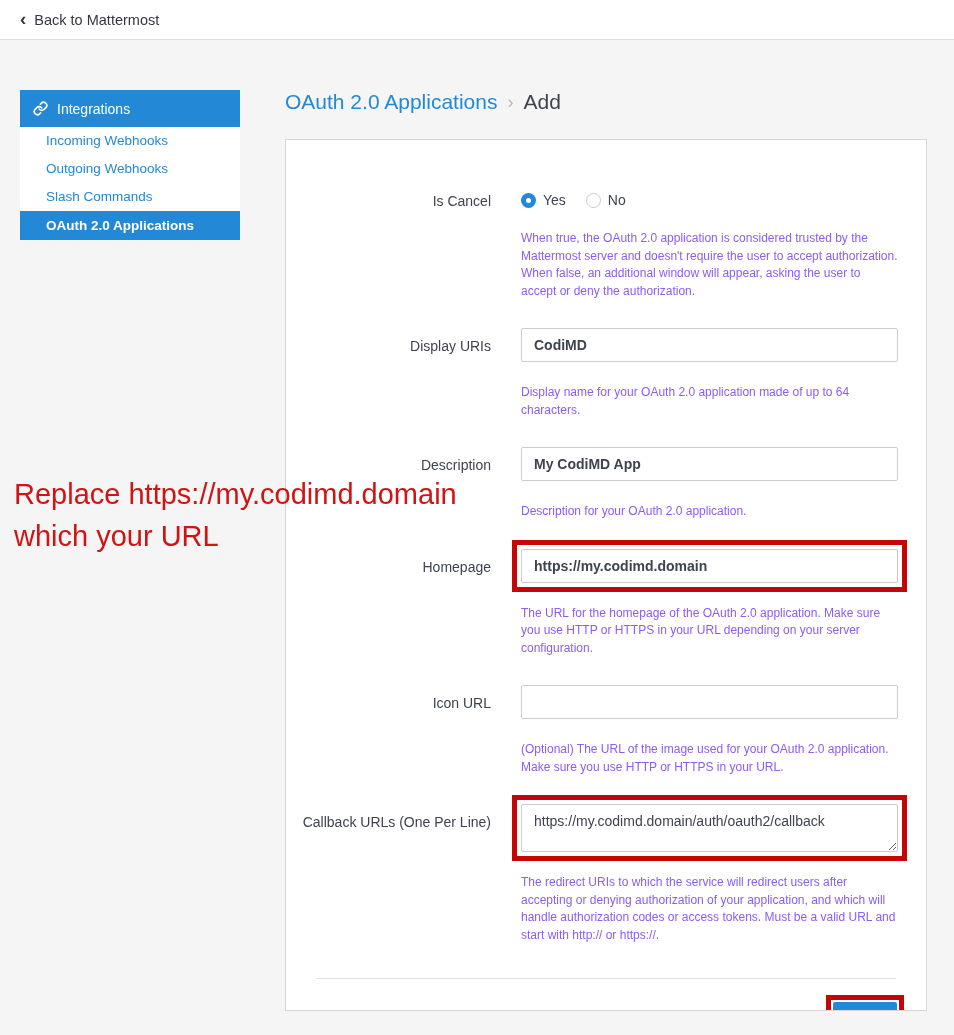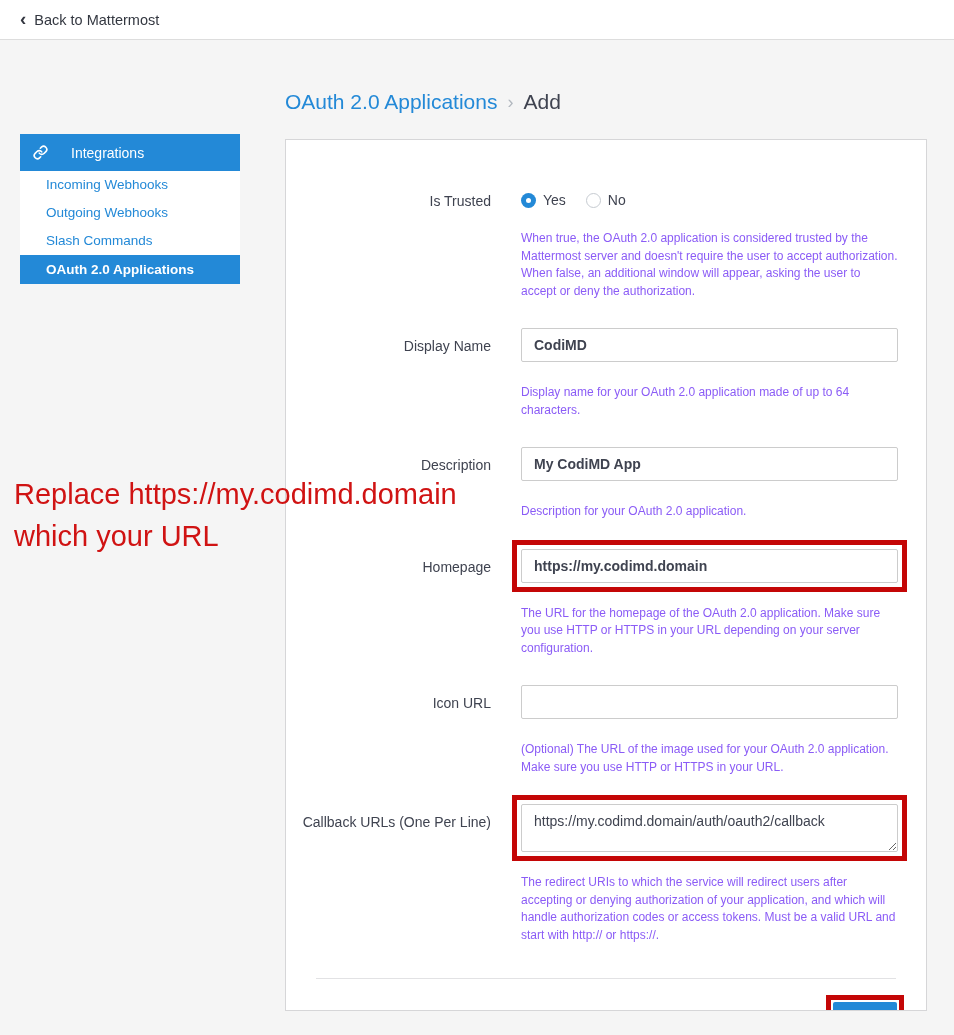--- a/index.html
+++ b/index.html
@@ -18,22 +18,22 @@
     background:#ffffff; border-bottom:1px solid #dddddd;
     display:flex; align-items:center; padding-left:20px;
   }
   .back-link { display:flex; align-items:center; gap:8px; color:#333740; font-size:14.5px; cursor:pointer; text-decoration:none; }
   .back-chevron { font-size:19px; font-weight:bold; color:#333740; line-height:1; margin-top:-2px; }
 
   
   .sidebar { position:absolute; left:20px; top:90px; width:220px; }
   .sidebar-header {
     background:#2389d7; color:#fff; height:37px;
-    display:flex; align-items:center; gap:23px; padding-left:13px;
-    font-size:14px; cursor:pointer;margin-top:44px;
+    display:flex; align-items:center; gap:9px; padding-left:13px;
+    font-size:14px; cursor:pointer;
   }
   .sidebar-menu { background:#ffffff; }
   .sidebar-item {
     height:28px; line-height:28px; padding-left:26px;
     font-size:13.5px; color:#2389d7; cursor:pointer;
     white-space:nowrap;
   }
   .sidebar-item.active {
     background:#2389d7; color:#ffffff; font-weight:bold; height:29px; line-height:29px;
   }
@@ -140,34 +140,34 @@
 
 <div class="breadcrumb">
   <span class="crumb-parent">OAuth 2.0 Applications</span>
   <span class="crumb-sep">›</span>
   <span class="crumb-current">Add</span>
 </div>
 
 <div class="panel">
 
   <div class="form-row">
-    <div class="col-label radio-label-col">Is Trusted</div>
+    <div class="col-label radio-label-col">Is Cancel</div>
     <div class="col-control">
       <div class="radio-line">
         <span class="radio checked"></span>
         <span class="radio-text">Yes</span>
         <span class="radio unchecked"></span>
         <span class="radio-text">No</span>
       </div>
       <div class="help-text">When true, the OAuth 2.0 application is considered trusted by the Mattermost server and doesn't require the user to accept authorization. When false, an additional window will appear, asking the user to accept or deny the authorization.</div>
     </div>
   </div>
 
   <div class="form-row">
-    <div class="col-label">Display Name</div>
+    <div class="col-label">Display URIs</div>
     <div class="col-control">
       <input class="text-input" type="text" value="CodiMD" style="">
       <div class="help-text">Display name for your OAuth 2.0 application made of up to 64 characters.</div>
     </div>
   </div>
 
   <div class="form-row">
     <div class="col-label">Description</div>
     <div class="col-control">
       <input class="text-input" type="text" value="My CodiMD App" style="">

